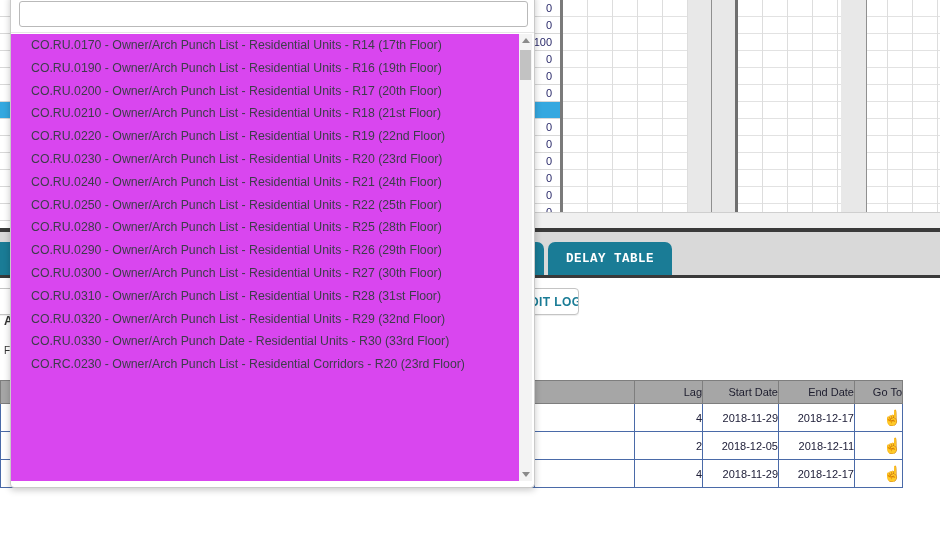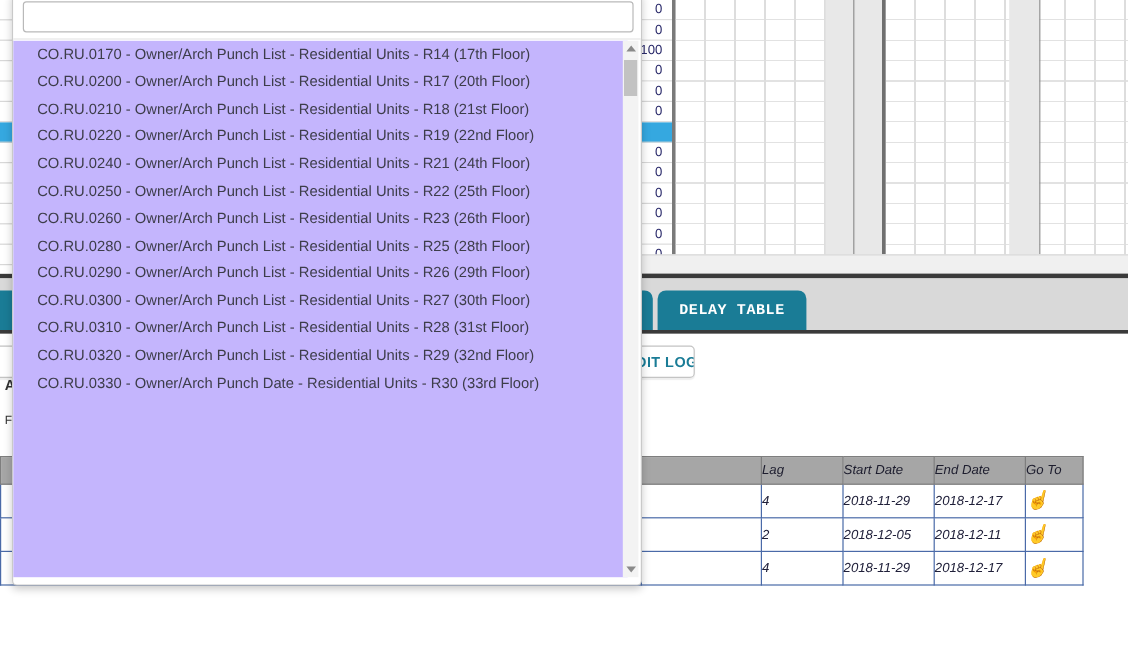--- a/index.html
+++ b/index.html
@@ -192,24 +192,23 @@
   .tbl {
     position: absolute;
     left: 0; top: 99px;
     border-collapse: collapse;
     font-size: 11px;
     color: #20203a;
   }
   .tbl td, .tbl th {
     border: 1px solid #4a6aa8;
     padding: 0;
-    text-align: left;
+    text-align: right;
     vertical-align: middle;
     background: #ffffff;
-    font-style: italic;
   }
   .tbl thead th {
     background: #a6a6a6;
     border: 1px solid #7e7e7e;
     color: #1d1d2e;
     font-size: 11px;
     font-weight: normal;
     height: 23px;
   }
   .tbl tbody td { height: 28px; }
@@ -256,21 +255,21 @@
     font-family: "Liberation Sans", sans-serif;
     padding: 0 6px;
     color: #222;
     outline: none;
   }
   .dd-list {
     position: absolute;
     left: 0; top: 39px;
     width: 512px; height: 447px;
     overflow: hidden;
-    background: #c4b5fd;
+    background: #d946ef;
   }
   .dd-item {
     height: 22.8px;
     line-height: 22.8px;
     padding-left: 20px;
     font-size: 12.3px;
     color: #3d3d4a;
     white-space: nowrap;
     cursor: pointer;
   }
@@ -431,32 +430,34 @@
         </tr>
       </tbody>
     </table>
 
     <div class="dropdown" style="top:-287px;">
       <div class="dd-search-zone">
         <input class="dd-search" type="text" placeholder="" style="">
       </div>
       <div class="dd-list">
           <div class="dd-item">CO.RU.0170 - Owner/Arch Punch List - Residential Units - R14 (17th Floor)</div>
+          <div class="dd-item">CO.RU.0190 - Owner/Arch Punch List - Residential Units - R16 (19th Floor)</div>
           <div class="dd-item">CO.RU.0200 - Owner/Arch Punch List - Residential Units - R17 (20th Floor)</div>
           <div class="dd-item">CO.RU.0210 - Owner/Arch Punch List - Residential Units - R18 (21st Floor)</div>
           <div class="dd-item">CO.RU.0220 - Owner/Arch Punch List - Residential Units - R19 (22nd Floor)</div>
+          <div class="dd-item">CO.RU.0230 - Owner/Arch Punch List - Residential Units - R20 (23rd Floor)</div>
           <div class="dd-item">CO.RU.0240 - Owner/Arch Punch List - Residential Units - R21 (24th Floor)</div>
           <div class="dd-item">CO.RU.0250 - Owner/Arch Punch List - Residential Units - R22 (25th Floor)</div>
-          <div class="dd-item">CO.RU.0260 - Owner/Arch Punch List - Residential Units - R23 (26th Floor)</div>
           <div class="dd-item">CO.RU.0280 - Owner/Arch Punch List - Residential Units - R25 (28th Floor)</div>
           <div class="dd-item">CO.RU.0290 - Owner/Arch Punch List - Residential Units - R26 (29th Floor)</div>
           <div class="dd-item">CO.RU.0300 - Owner/Arch Punch List - Residential Units - R27 (30th Floor)</div>
           <div class="dd-item">CO.RU.0310 - Owner/Arch Punch List - Residential Units - R28 (31st Floor)</div>
           <div class="dd-item">CO.RU.0320 - Owner/Arch Punch List - Residential Units - R29 (32nd Floor)</div>
           <div class="dd-item">CO.RU.0330 - Owner/Arch Punch Date - Residential Units - R30 (33rd Floor)</div>
+          <div class="dd-item">CO.RC.0230 - Owner/Arch Punch List - Residential Corridors - R20 (23rd Floor)</div>
         </div>
       <div class="dd-scroll">
         <div class="arrow">
           <span class="tri tri-up"></span>
         </div>
         <div class="dd-thumb"></div>
         <div class="arrow bottom">
           <span class="tri tri-down"></span>
         </div>
       </div>

